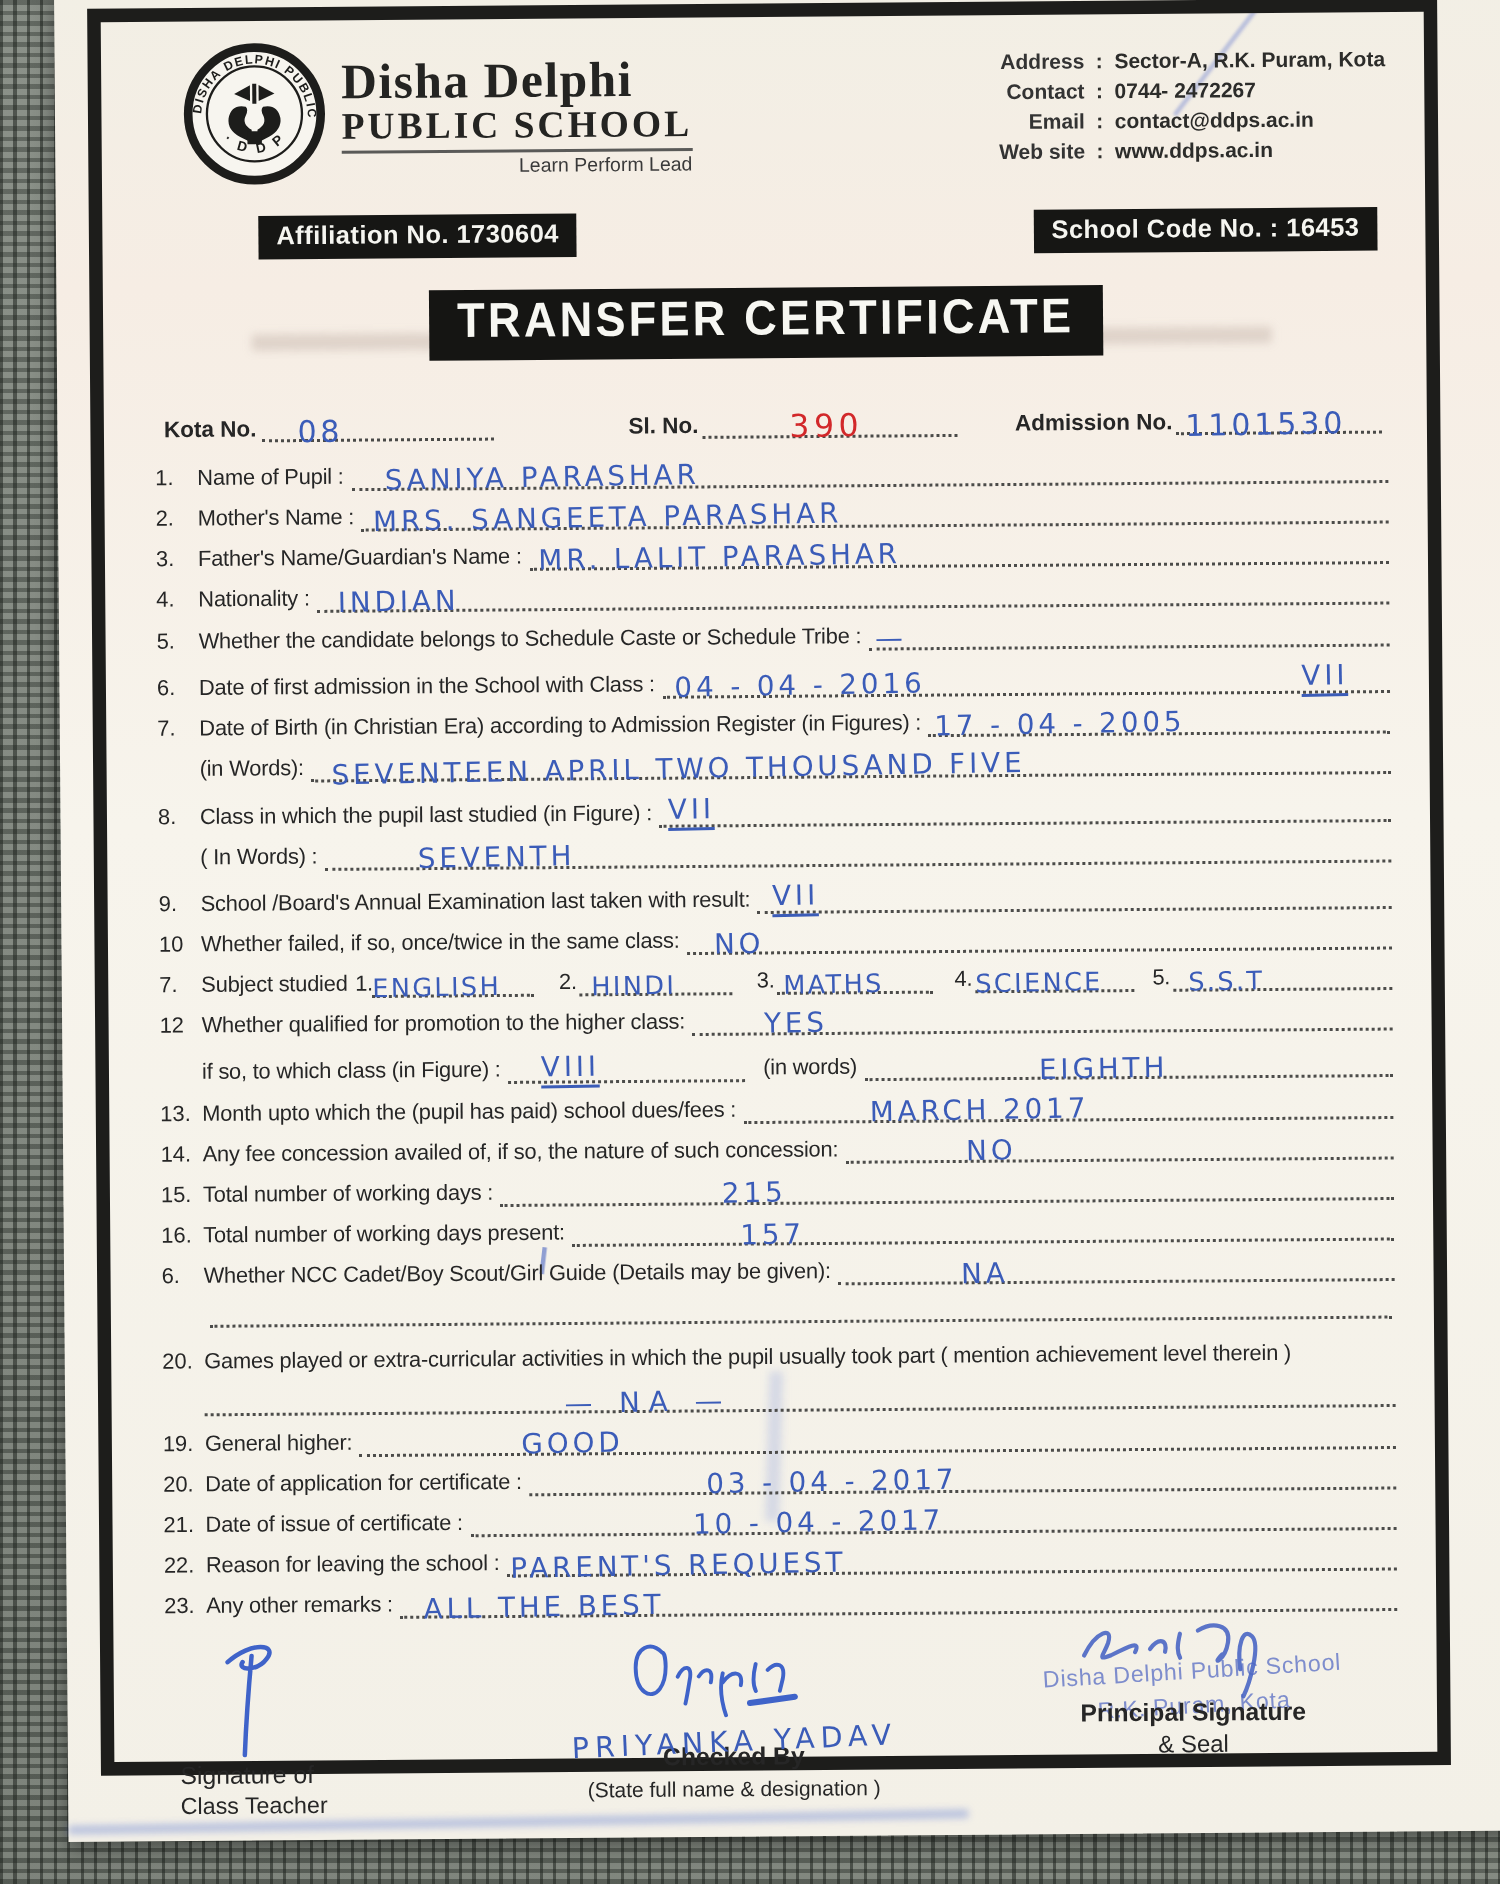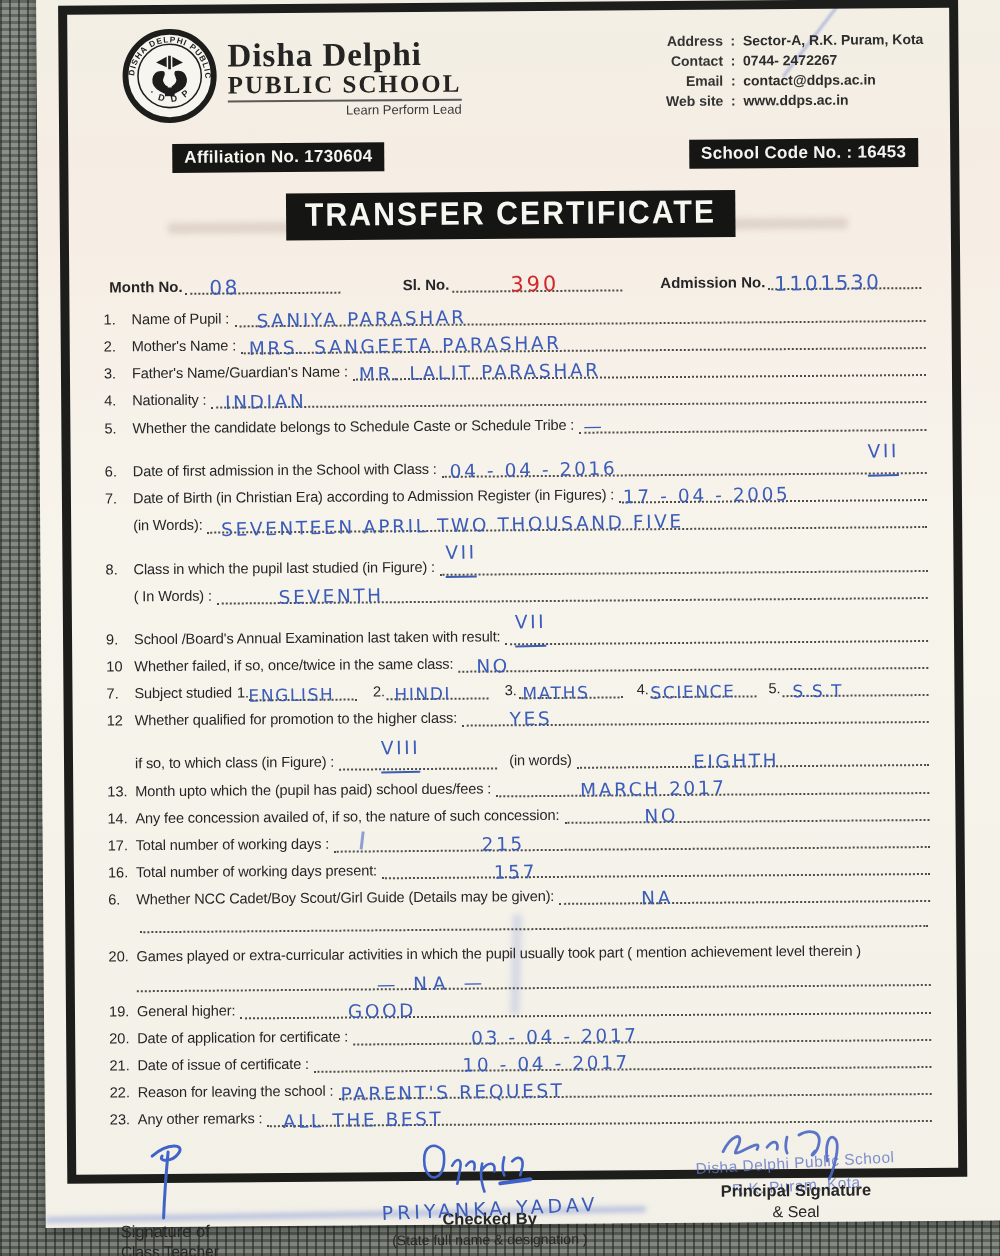--- a/index.html
+++ b/index.html
@@ -64,21 +64,21 @@
   .lbl { flex:none; white-space:nowrap; padding-right:5px; letter-spacing:-.15px; }
   .dots { flex:1; border-bottom:2px dotted #4c4c4a; display:flex; align-items:flex-end; min-height:17px; }
 
   .hw {
     font-family:"DejaVu Sans", sans-serif; color:#3b5cb8; font-size:18.5px;
     letter-spacing:2.6px; font-weight:500; white-space:nowrap;
     position:relative; top:4px; line-height:.9; transform:rotate(-.6deg);
   }
   .hw.red { color:#d2282a; letter-spacing:3px; font-size:21px; }
   .hw.big { font-size:20px; }
-  .hw.ul { border-bottom:2.5px solid #3b5cb8; padding-bottom:14px; }
+  .hw.ul { border-bottom:2.5px solid #3b5cb8; padding-bottom:2px; }
 
   .cont-dots { border-bottom:2px dotted #4c4c4a; height:16px; margin:0 2px 8.6px 36px; }
 
   
   .footer { display:flex; margin-top:10px; padding:0 6px 0 18px; }
   .f-left { width:195px; flex:none; }
   .f-left .sig { margin-left:18px; }
   .f-left .pline1 { font-size:16.5px; margin-top:-6px; }
   .f-left .pline2 { font-size:15.5px; margin-top:2px; }
   .f-center { flex:1; text-align:center; position:relative; }
@@ -173,25 +173,25 @@
       <div class="badges">
         <div class="badge">Affiliation No. 1730604</div>
         <div class="badge">School Code No. : 16453</div>
       </div>
 
       <div class="title-wrap">
         <div class="title-box">TRANSFER CERTIFICATE</div>
       </div>
 
       <div class="meta">
-        <span class="mlabel">Month No.</span>
+        <span class="mlabel">Kota No.</span>
         <span class="mdots" style="width:155px;">
           <span class="hw big" style="margin-left:24px;">08</span>
         </span>
-        <span class="mlabel" style="margin-left:62px;">Sl. No.</span>
+        <span class="mlabel" style="margin-left:90px;">Sl. No.</span>
         <span class="mdots" style="width:170px;">
           <span class="hw red" style="margin-left:58px;">390</span>
         </span>
         <span class="mlabel" style="margin-left:38px;">Admission No.</span>
         <span class="mdots" style="flex:1;">
           <span class="hw big" style="margin-left:6px;">1101530</span>
         </span>
       </div>
 
       <div class="rows">
@@ -320,21 +320,21 @@
           <span class="no">12</span>
           <span class="lbl">Whether qualified for promotion to the higher class:</span>
           <span class="dots">
               <span class="hw" style="margin-left:48px;">YES</span>
             </span>
         </div>
         <div class="row">
           <span class="no"></span>
           <span class="lbl">if so, to which class (in Figure) :</span>
           <span class="dots" style="flex:none; width:158px;">
-              <span class="hw ul" style="margin-left:42px;">VIII</span>
+              <span class="hw ul" style="margin-left:22px;">VIII</span>
             </span>
           <span class="lbl" style="margin-left:12px;">(in words)</span>
           <span class="dots">
               <span class="hw" style="margin-left:116px;">EIGHTH</span>
             </span>
         </div>
 
         <div class="row">
           <span class="no">13.</span>
           <span class="lbl">Month upto which the (pupil has paid) school dues/fees :</span>
@@ -345,21 +345,21 @@
 
         <div class="row">
           <span class="no">14.</span>
           <span class="lbl">Any fee concession availed of, if so, the nature of such concession:</span>
           <span class="dots">
               <span class="hw" style="margin-left:80px;">NO</span>
             </span>
         </div>
 
         <div class="row">
-          <span class="no">17.</span>
+          <span class="no">15.</span>
           <span class="lbl">Total number of working days :</span>
           <span class="dots">
               <span class="hw" style="margin-left:148px;">215</span>
             </span>
         </div>
 
         <div class="row">
           <span class="no">16.</span>
           <span class="lbl">Total number of working days present:</span>
           <span class="dots">

